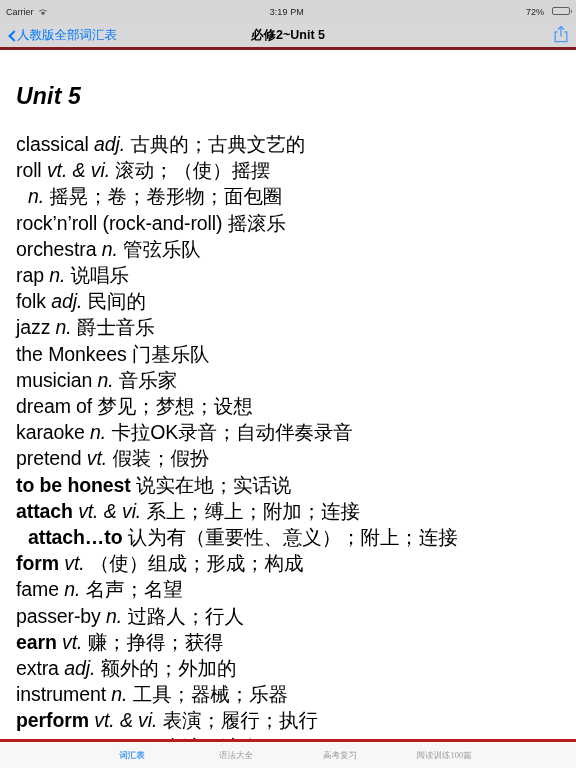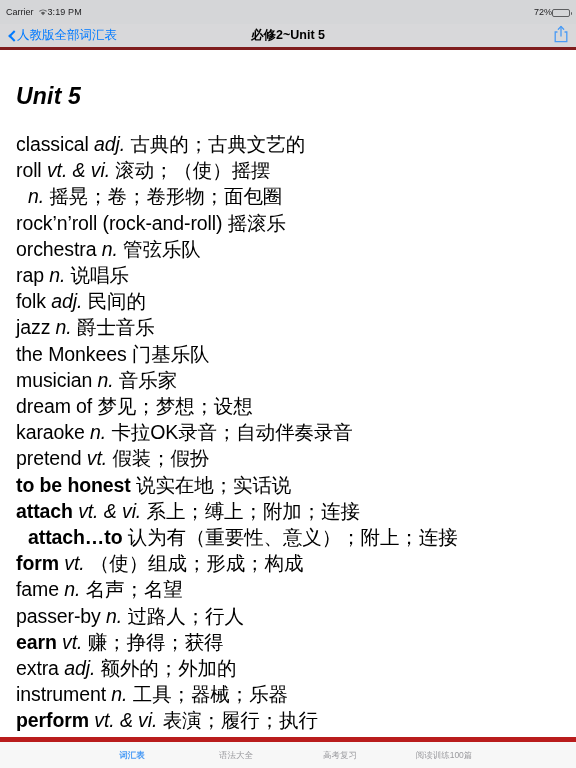--- a/index.html
+++ b/index.html
@@ -27,22 +27,22 @@
     flex: 0 0 16px;
     background: #d5d6d8;
     display: flex;
     align-items: center;
     font-size: 9px;
     color: #1d1d1f;
     padding: 12px 6px;
     box-sizing: border-box;
   }
   .status-left { display: flex; align-items: center; gap: 4px; }
-  .status-center { flex: 1; text-align: left; font-size: 9px; letter-spacing: .1px; }
-  .status-right { display: flex; align-items: flex-end; gap: 0; }
+  .status-center { flex: 1; text-align: center; font-size: 9px; letter-spacing: .1px; }
+  .status-right { display: flex; align-items: flex-start; gap: 8px; }
   .wifi-icon { display: inline-block; width: 10px; height: 8px; position: relative; }
   .wifi-icon svg { display: block; }
   .battery-icon {
     width: 18px; height: 8px;
     border: 1px solid #5d5e60;
     border-radius: 2px;
     position: relative;
     box-sizing: border-box;
     padding: 1px;
   }
@@ -140,25 +140,26 @@
   .word-line.indent { margin-left: 16px; }
   .hw { font-weight: normal; }
   .hw.bold { font-weight: bold; }
   .pos { font-style: italic; }
 
   
   .tab-bar {
     flex: 0 0 26px;
     height: 26px;
     background: #f7f7f7;
-    border-top: 5px solid #b91c1c;
+    border-top: 3px solid #b91c1c;
     display: flex;
     align-items: center;
     justify-content: center;
     gap: 0;
+    font-family: Liberation Serif, serif;
   }
   .tab-item {
     width: 104px;
     text-align: center;
     font-size: 8.5px;
     color: #9b9b9f;
     cursor: pointer;
     line-height: 1;
   }
   .tab-item.active { color: #4a9bf5; font-weight: bold; }

